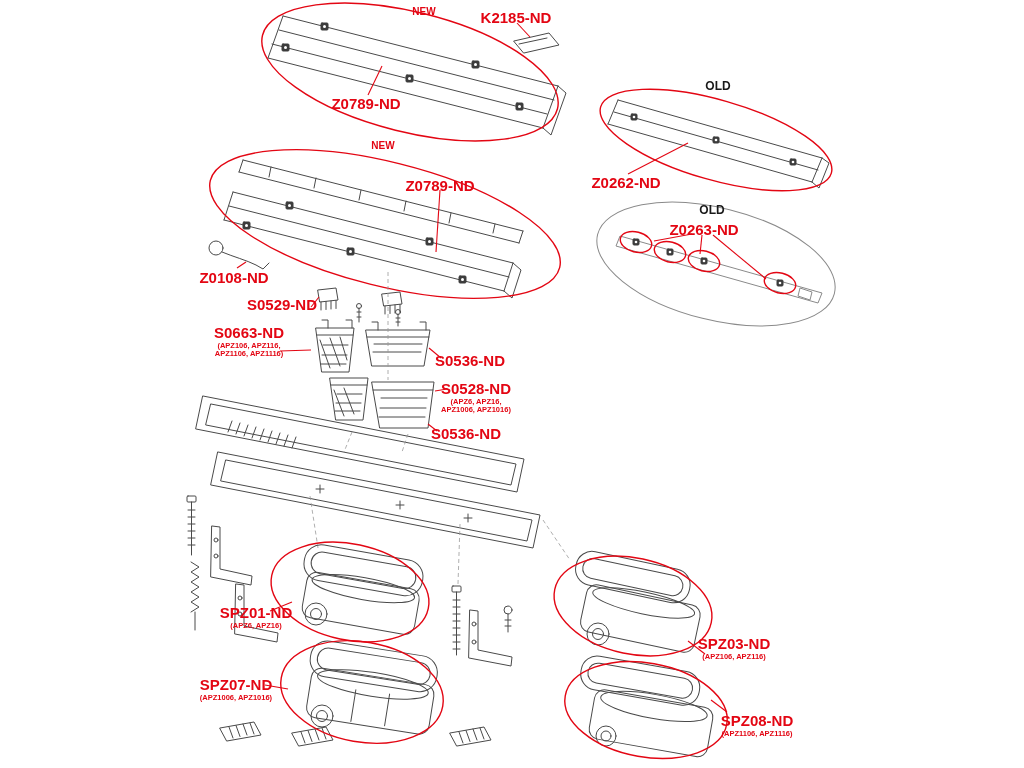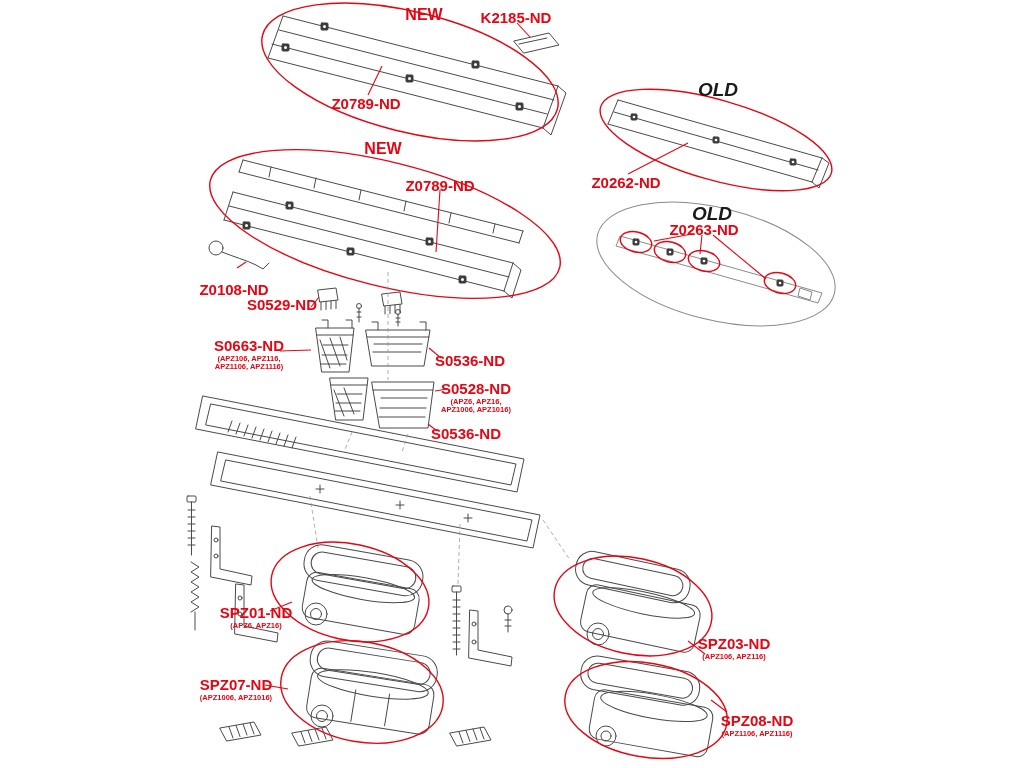--- a/index.html
+++ b/index.html
@@ -20,23 +20,23 @@
   .clipdot{fill:#ffffff;stroke:none;}
   .hl{stroke:var(--highlight);fill:none;stroke-width:1.4px;}
   .leader{stroke:var(--highlight);fill:none;stroke-width:1.1px;}
   .dash{stroke:#9a9a9a;fill:none;stroke-width:0.8px;stroke-dasharray:4 3;}
 
   
   .lbl{position:absolute;transform:translateX(-50%);text-align:center;white-space:nowrap;
        color:var(--highlight);line-height:1.1;}
   .lbl .code{font-size:15px;font-weight:bold;}
   .lbl .sub{font-size:7.5px;font-weight:bold;line-height:1.15;text-align:center;}
-  .lbl.new .code{font-size:16px;}
+  .lbl.new .code{font-size:10px;}
   .lbl.old{color:var(--old);}
-  .lbl.old .code{font-size:19px;font-style:italic;}
+  .lbl.old .code{font-size:12px;}
 </style>
 </head>
 <body>
 
 <div id="stage">
 
   <svg id="art" viewBox="0 0 1024 768">
 
     <g class="ink">
       <path d="M283,16 L558,86 M279,30 L554,100 M272,44 L547,114 M268,58 L543,128
@@ -276,28 +276,28 @@
     </div>
   <div class="lbl" style="left:626px;top:175px">
       <div class="code">Z0262-ND</div>
     </div>
   <div class="lbl old" style="left:712px;top:204px">
       <div class="code">OLD</div>
     </div>
   <div class="lbl" style="left:704px;top:222px">
       <div class="code">Z0263-ND</div>
     </div>
-  <div class="lbl" style="left:234px;top:282px">
+  <div class="lbl" style="left:234px;top:270px">
       <div class="code">Z0108-ND</div>
     </div>
   <div class="lbl" style="left:282px;top:297px">
       <div class="code">S0529-ND</div>
     </div>
 
-  <div class="lbl" style="left:249px;top:338px">
+  <div class="lbl" style="left:249px;top:325px">
     <div class="code">S0663-ND</div>
     <div class="sub">(APZ106, APZ116,</div>
     <div class="sub">APZ1106, APZ1116)</div>
   </div>
 
   <div class="lbl" style="left:470px;top:353px">
       <div class="code">S0536-ND</div>
     </div>
 
   <div class="lbl" style="left:476px;top:381px">

